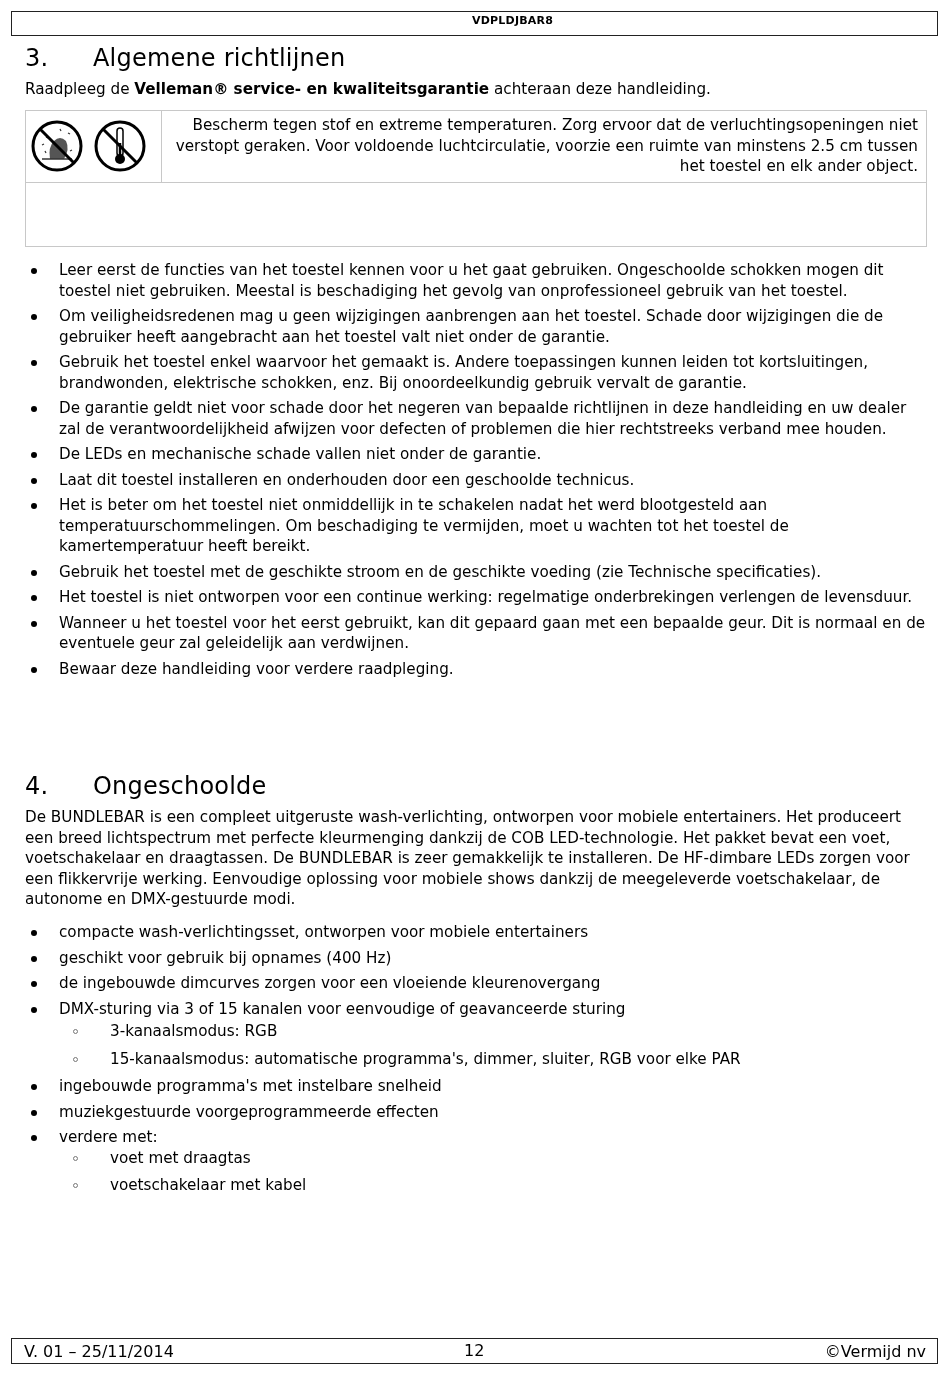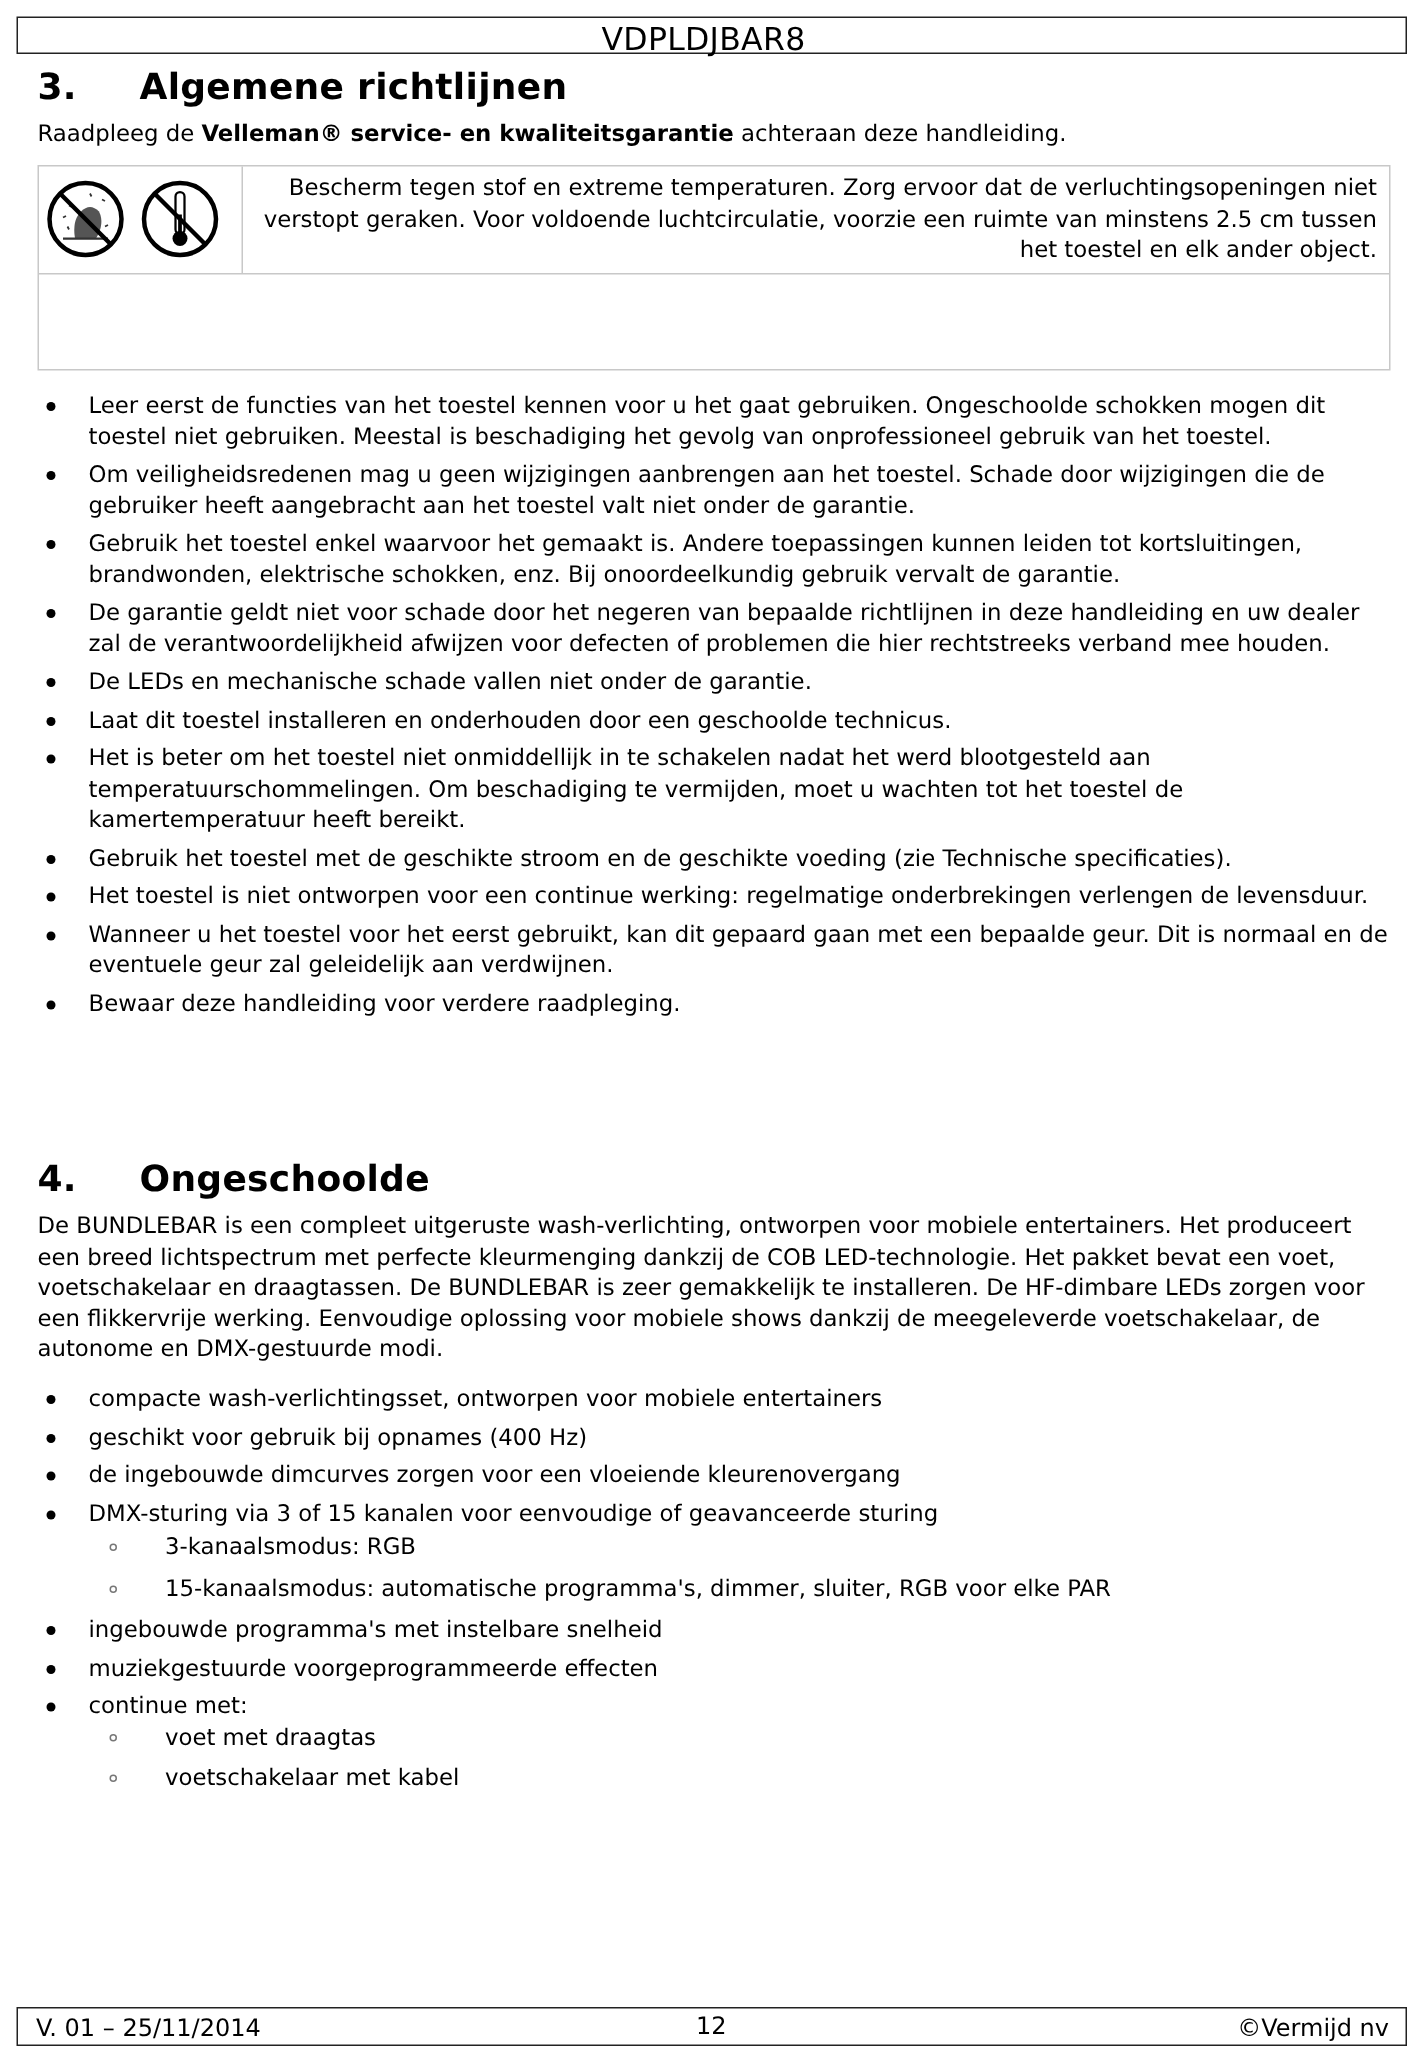--- a/index.html
+++ b/index.html
@@ -6,25 +6,25 @@
   body {
     width: 950px; height: 1374px; position: relative; overflow: hidden;
     font-family: "DejaVu Sans", sans-serif; color: #000;
     font-size: 15.2px;
   }
   .hdr {
     position: absolute; left: 11px; top: 11px; width: 927px; height: 25px;
     border: 1.5px solid #222; box-sizing: border-box;
   }
   .hdr span {
-    position: absolute; right: 400px; top: 2px;
-    font-weight: normal; font-size: 21px; letter-spacing: 0.2px;
+    position: absolute; right: 384px; top: 2px;
+    font-weight: bold; font-size: 11px; letter-spacing: 0.2px;
   }
   .h1 {
-    position: absolute; left: 25px; font-weight: bold; font-size: 24px;
+    position: absolute; left: 25px; font-weight: normal; font-size: 24px;
     letter-spacing: 0.2px;
   }
   .h1 .num { display: inline-block; width: 68px; }
   .p {
     position: absolute; left: 25px; width: 905px; line-height: 20.5px;
   }
   .tbl {
     position: absolute; left: 25px; top: 110px; width: 902px; height: 137px;
     border: 1.5px solid #c8c8c8; box-sizing: border-box; text-align: right;
   }
@@ -115,21 +115,21 @@
   <li><span class="dot"></span><span>geschikt voor gebruik bij opnames (400 Hz)</span></li>
   <li><span class="dot"></span><span>de ingebouwde dimcurves zorgen voor een vloeiende kleurenovergang</span></li>
   <li><span class="dot"></span><span>DMX-sturing via 3 of 15 kanalen voor eenvoudige of geavanceerde sturing</span>
     <ul class="sub">
       <li><span class="circ"></span><span>3-kanaalsmodus: RGB</span></li>
       <li><span class="circ"></span><span>15-kanaalsmodus: automatische programma's, dimmer, sluiter, RGB voor elke PAR</span></li>
     </ul>
   </li>
   <li><span class="dot"></span><span>ingebouwde programma's met instelbare snelheid</span></li>
   <li><span class="dot"></span><span>muziekgestuurde voorgeprogrammeerde effecten</span></li>
-  <li><span class="dot"></span><span>continue met:</span>
+  <li><span class="dot"></span><span>verdere met:</span>
     <ul class="sub" style="margin-top:0;">
       <li><span class="circ"></span><span>voet met draagtas</span></li>
       <li><span class="circ"></span><span>voetschakelaar met kabel</span></li>
     </ul>
   </li>
 </ul>
 
 <div class="ftr">
   <span class="l">V. 01 – 25/11/2014</span>
   <span class="c">12</span>

